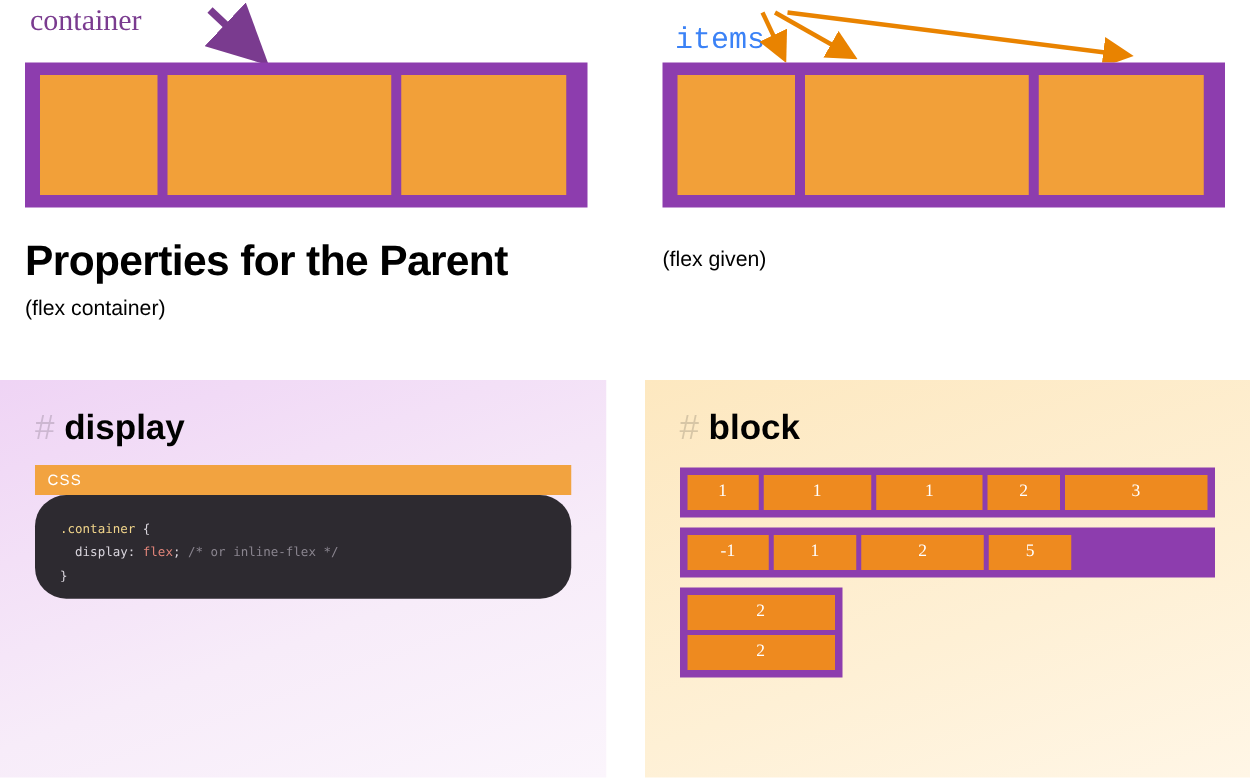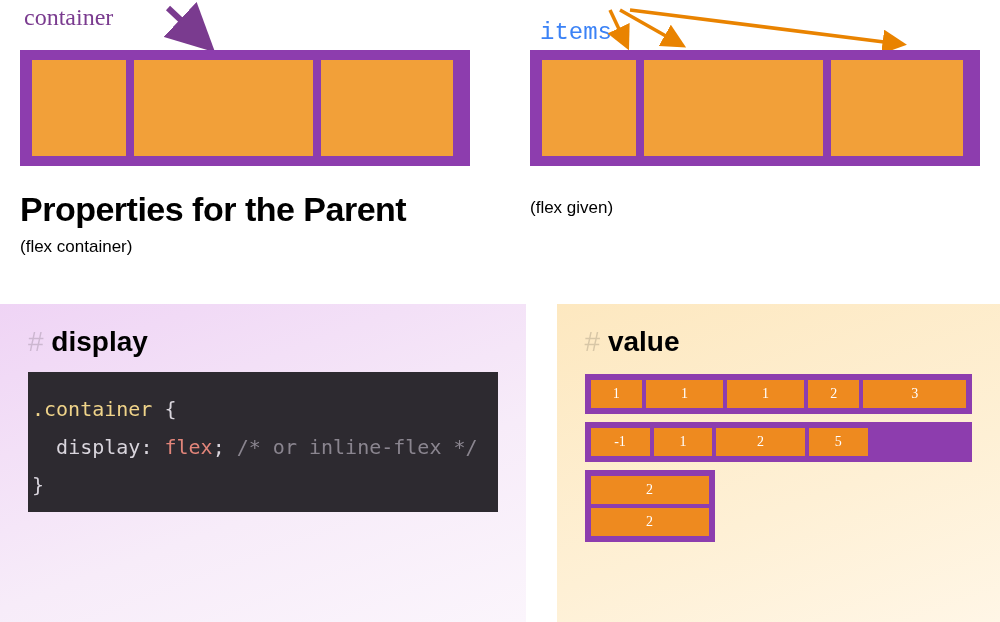--- a/index.html
+++ b/index.html
@@ -127,26 +127,27 @@
     background: #f2a340;
     color: #fff;
     font-size: 12px;
     letter-spacing: 1px;
     padding: 5px 14px 5px 10px;
     font-family: Arial, sans-serif;
     width: 100%;
   }
   .code-body {
     background: #2d2a30;
-    padding: 18px 20px 8px 4px;
+    padding: 18px 20px 8px 20px;
     font-family: "Menlo", "Consolas", monospace;
-    font-size: 20px;
+    font-size: 10px;
     line-height: 1.9;
     color: #d9d5dd;
     white-space: pre;
+    border-radius: 25px;
   }
   .tok-sel   { color: #f0d48a; }
   .tok-punc  { color: #d9d5dd; }
   .tok-prop  { color: #d9d5dd; }
   .tok-val   { color: #e2857a; }
   .tok-comm  { color: #8a858f; }
 
   
   .order-rows { margin-top: 16px; }
   .order-row {
@@ -217,28 +218,29 @@
       <div class="sub">(flex given)</div>
     </div>
   </div>
 </div>
 
 <div class="panels">
 
   <div class="panel panel-left">
     <h3>display</h3>
     <div class="code-block">
+      <div class="code-tab">CSS</div>
       <div class="code-body"><span class="tok-sel">.container</span> <span class="tok-punc">{</span>
   <span class="tok-prop">display</span><span class="tok-punc">: </span><span class="tok-val">flex</span><span class="tok-punc">; </span><span class="tok-comm">/* or inline-flex */</span>
 <span class="tok-punc">}</span></div>
     </div>
   </div>
 
   <div class="panel panel-right">
-    <h3>value</h3>
+    <h3>block</h3>
     <div class="order-rows">
       <div class="order-row">
         <div class="order-cell w1">1</div>
         <div class="order-cell w1-5">1</div>
         <div class="order-cell w1-5">1</div>
         <div class="order-cell w1">2</div>
         <div class="order-cell w2">3</div>
       </div>
       <div class="order-row">
         <div class="order-cell w1">-1</div>

